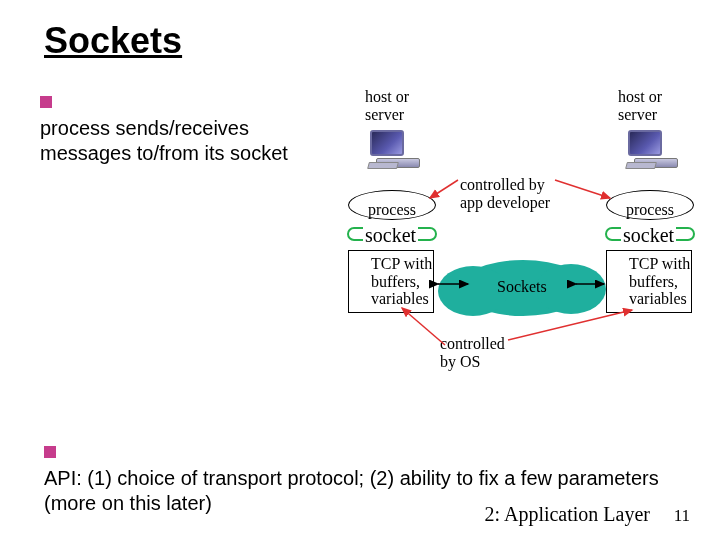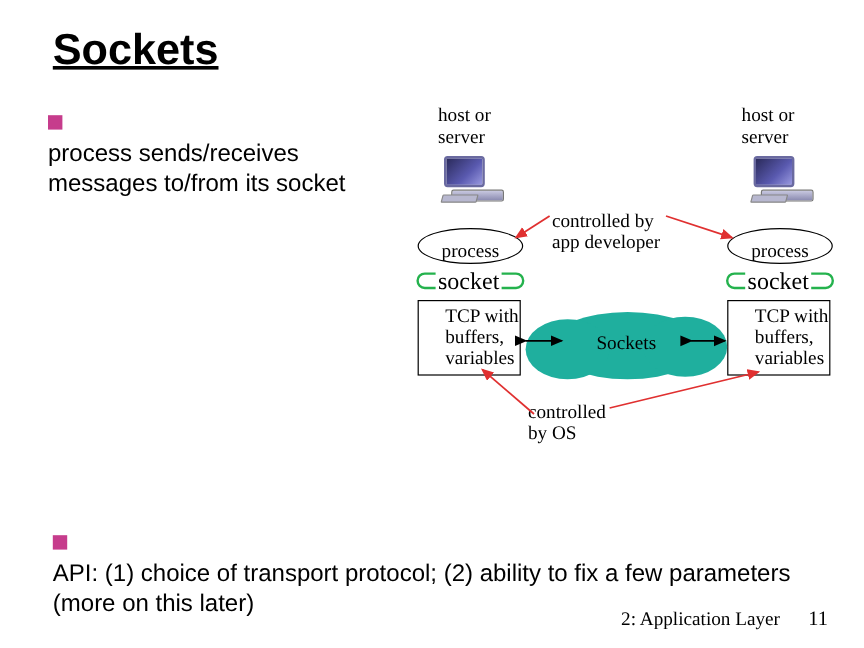--- a/index.html
+++ b/index.html
@@ -74,21 +74,21 @@
     position: absolute;
     font-family: "Times New Roman", Times, serif;
     font-size: 20px;
     background: #fff;
     padding: 0 2px;
   }
   .footer-left {
     position: absolute;
     right: 70px; bottom: 14px;
     font-family: "Times New Roman", Times, serif;
-    font-size: 16px;
+    font-size: 20px;
   }
   .footer-right {
     position: absolute;
     right: 30px; bottom: 14px;
     font-family: "Times New Roman", Times, serif;
     font-size: 17px;
   }
   
   .computer {
     position: absolute;

